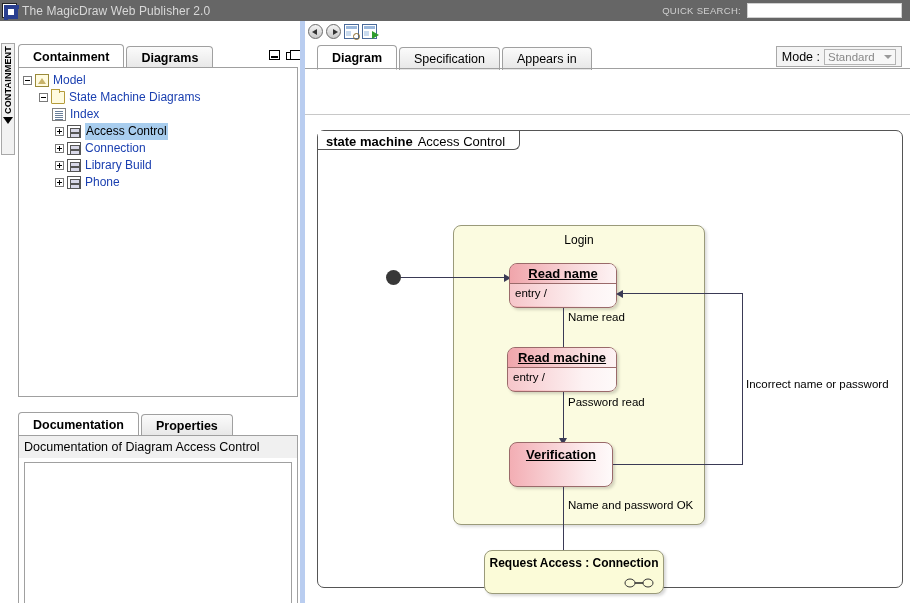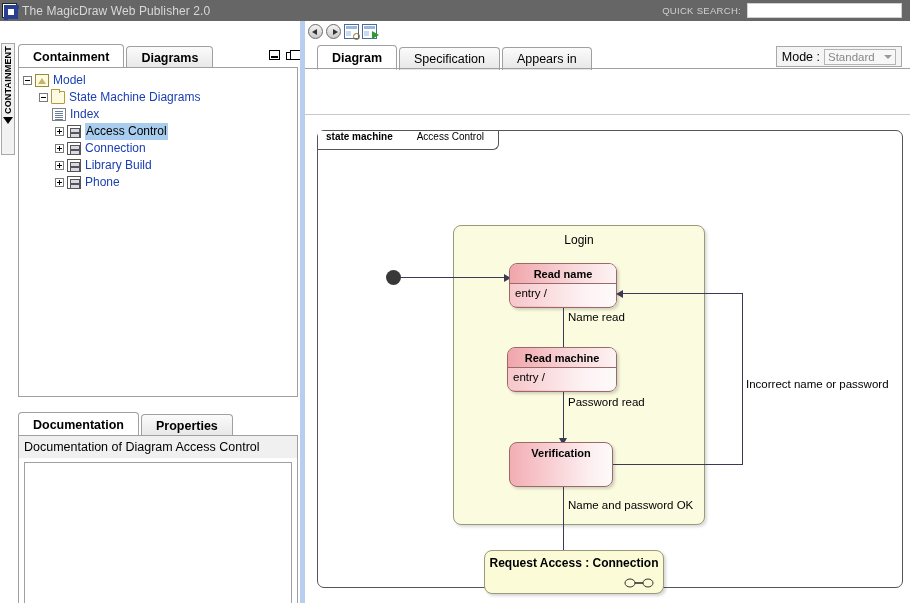--- a/index.html
+++ b/index.html
@@ -300,22 +300,22 @@
     width: 586px; height: 458px;
     border: 1px solid #555; border-radius: 7px;
     background: #ffffff;
   }
   .sm-tag {
     position: absolute; left: 0px; top: 0px;
     height: 19px; padding: 0 14px 0 8px;
     border: 1px solid #555; border-top: none; border-left: none;
     border-radius: 0 0 6px 0;
     background: #ffffff;
-    display: flex; align-items: flex-start;
-    font-size: 10px; white-space: nowrap; gap: 19px;
+    display: flex; align-items: flex-end;
+    font-size: 13px; white-space: nowrap;
   }
   .sm-tag b { font-weight: bold; margin-right: 5px; }
 
   .composite {
     position: absolute;
     border: 1px solid #9a9a7a; border-radius: 8px;
     background: #fbfbe0;
     box-shadow: 2px 2px 3px rgba(0,0,0,.14);
   }
   .composite-name {
@@ -325,23 +325,24 @@
 
   .state {
     position: absolute;
     border: 1px solid #9a6a6a; border-radius: 8px;
     overflow: hidden;
     background: linear-gradient(to right, #f2aab0 0%, #fdf2f3 80%, #fdf7f8 100%);
     box-shadow: 2px 2px 3px rgba(0,0,0,.16);
   }
   .state .shdr {
     height: 20px; display: flex; align-items: center; justify-content: center;
-    font-size: 11px; font-weight: bold; color: #000;
+    font-size: 13px; font-weight: bold; color: #000;
     background: linear-gradient(to right, #f0a5ab 0%, #f8d8da 60%, #fdf3f4 100%);
     border-bottom: 1px solid #9a6a6a;
+    text-decoration: underline;
   }
   .state .sbody {
     font-size: 11.5px; color: #000;
     padding: 3px 0 0 5px;
     background: linear-gradient(to right, #f6c6ca 0%, #fdf2f3 70%, #fefafa 100%);
     height: calc(100% - 21px);
   }
   .state.nobody {
     background: linear-gradient(to right, #f3aeb4 0%, #fcecee 75%, #fefafa 100%);
   }

